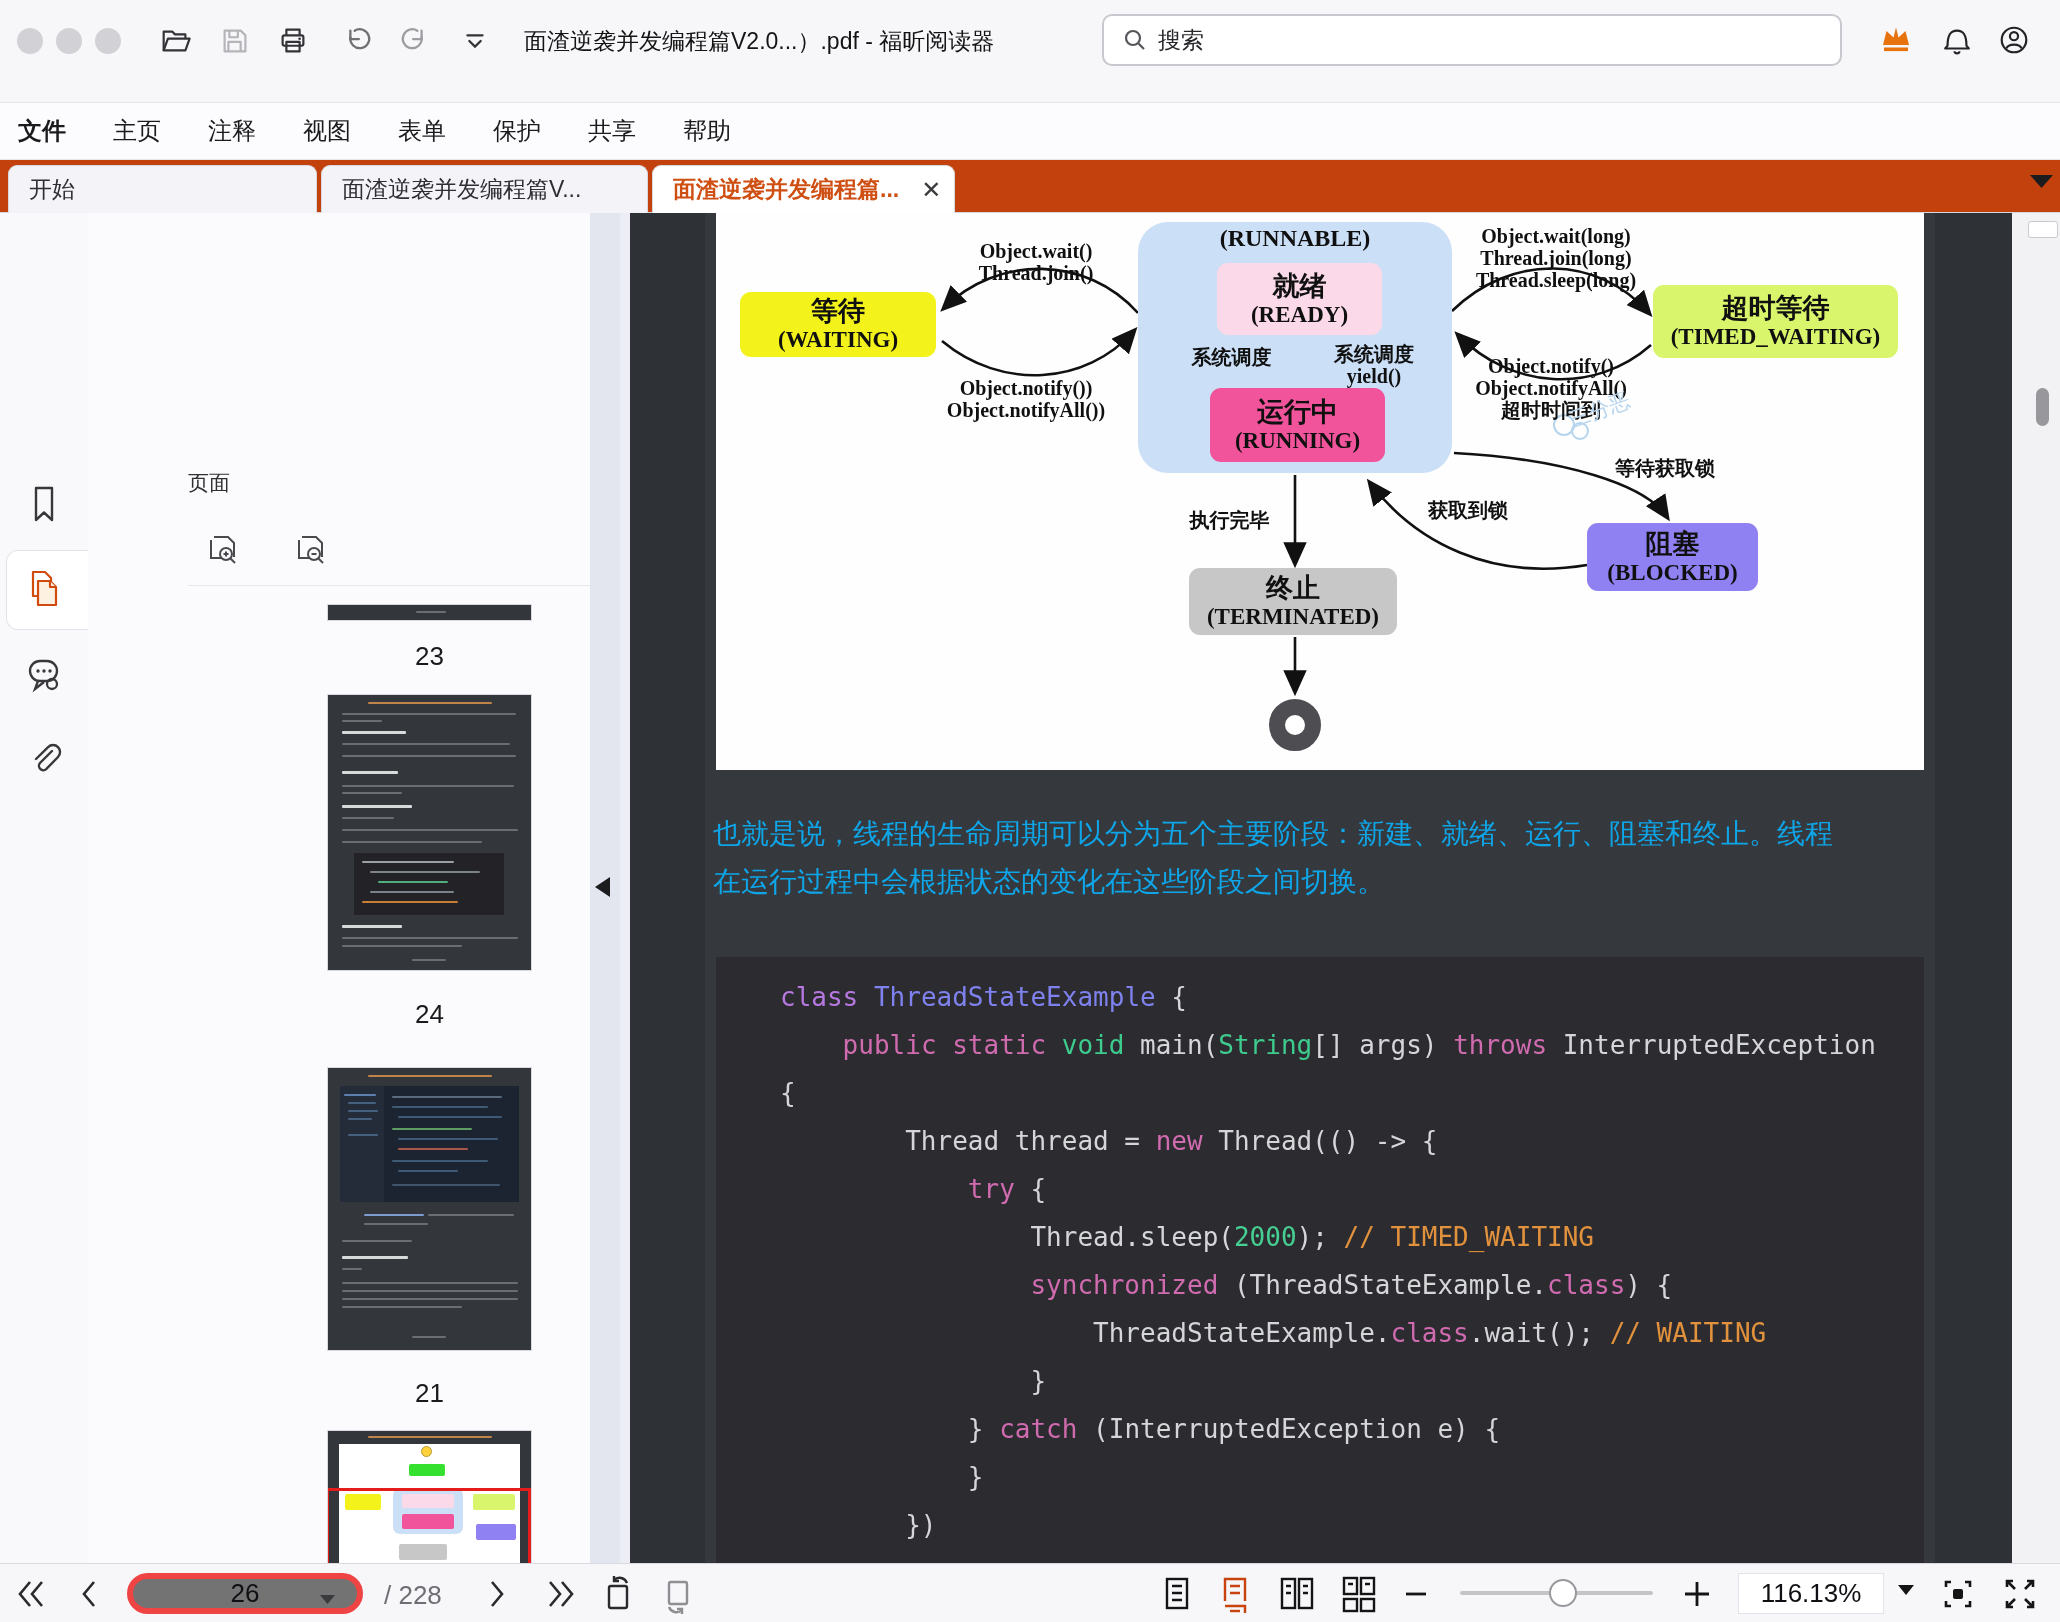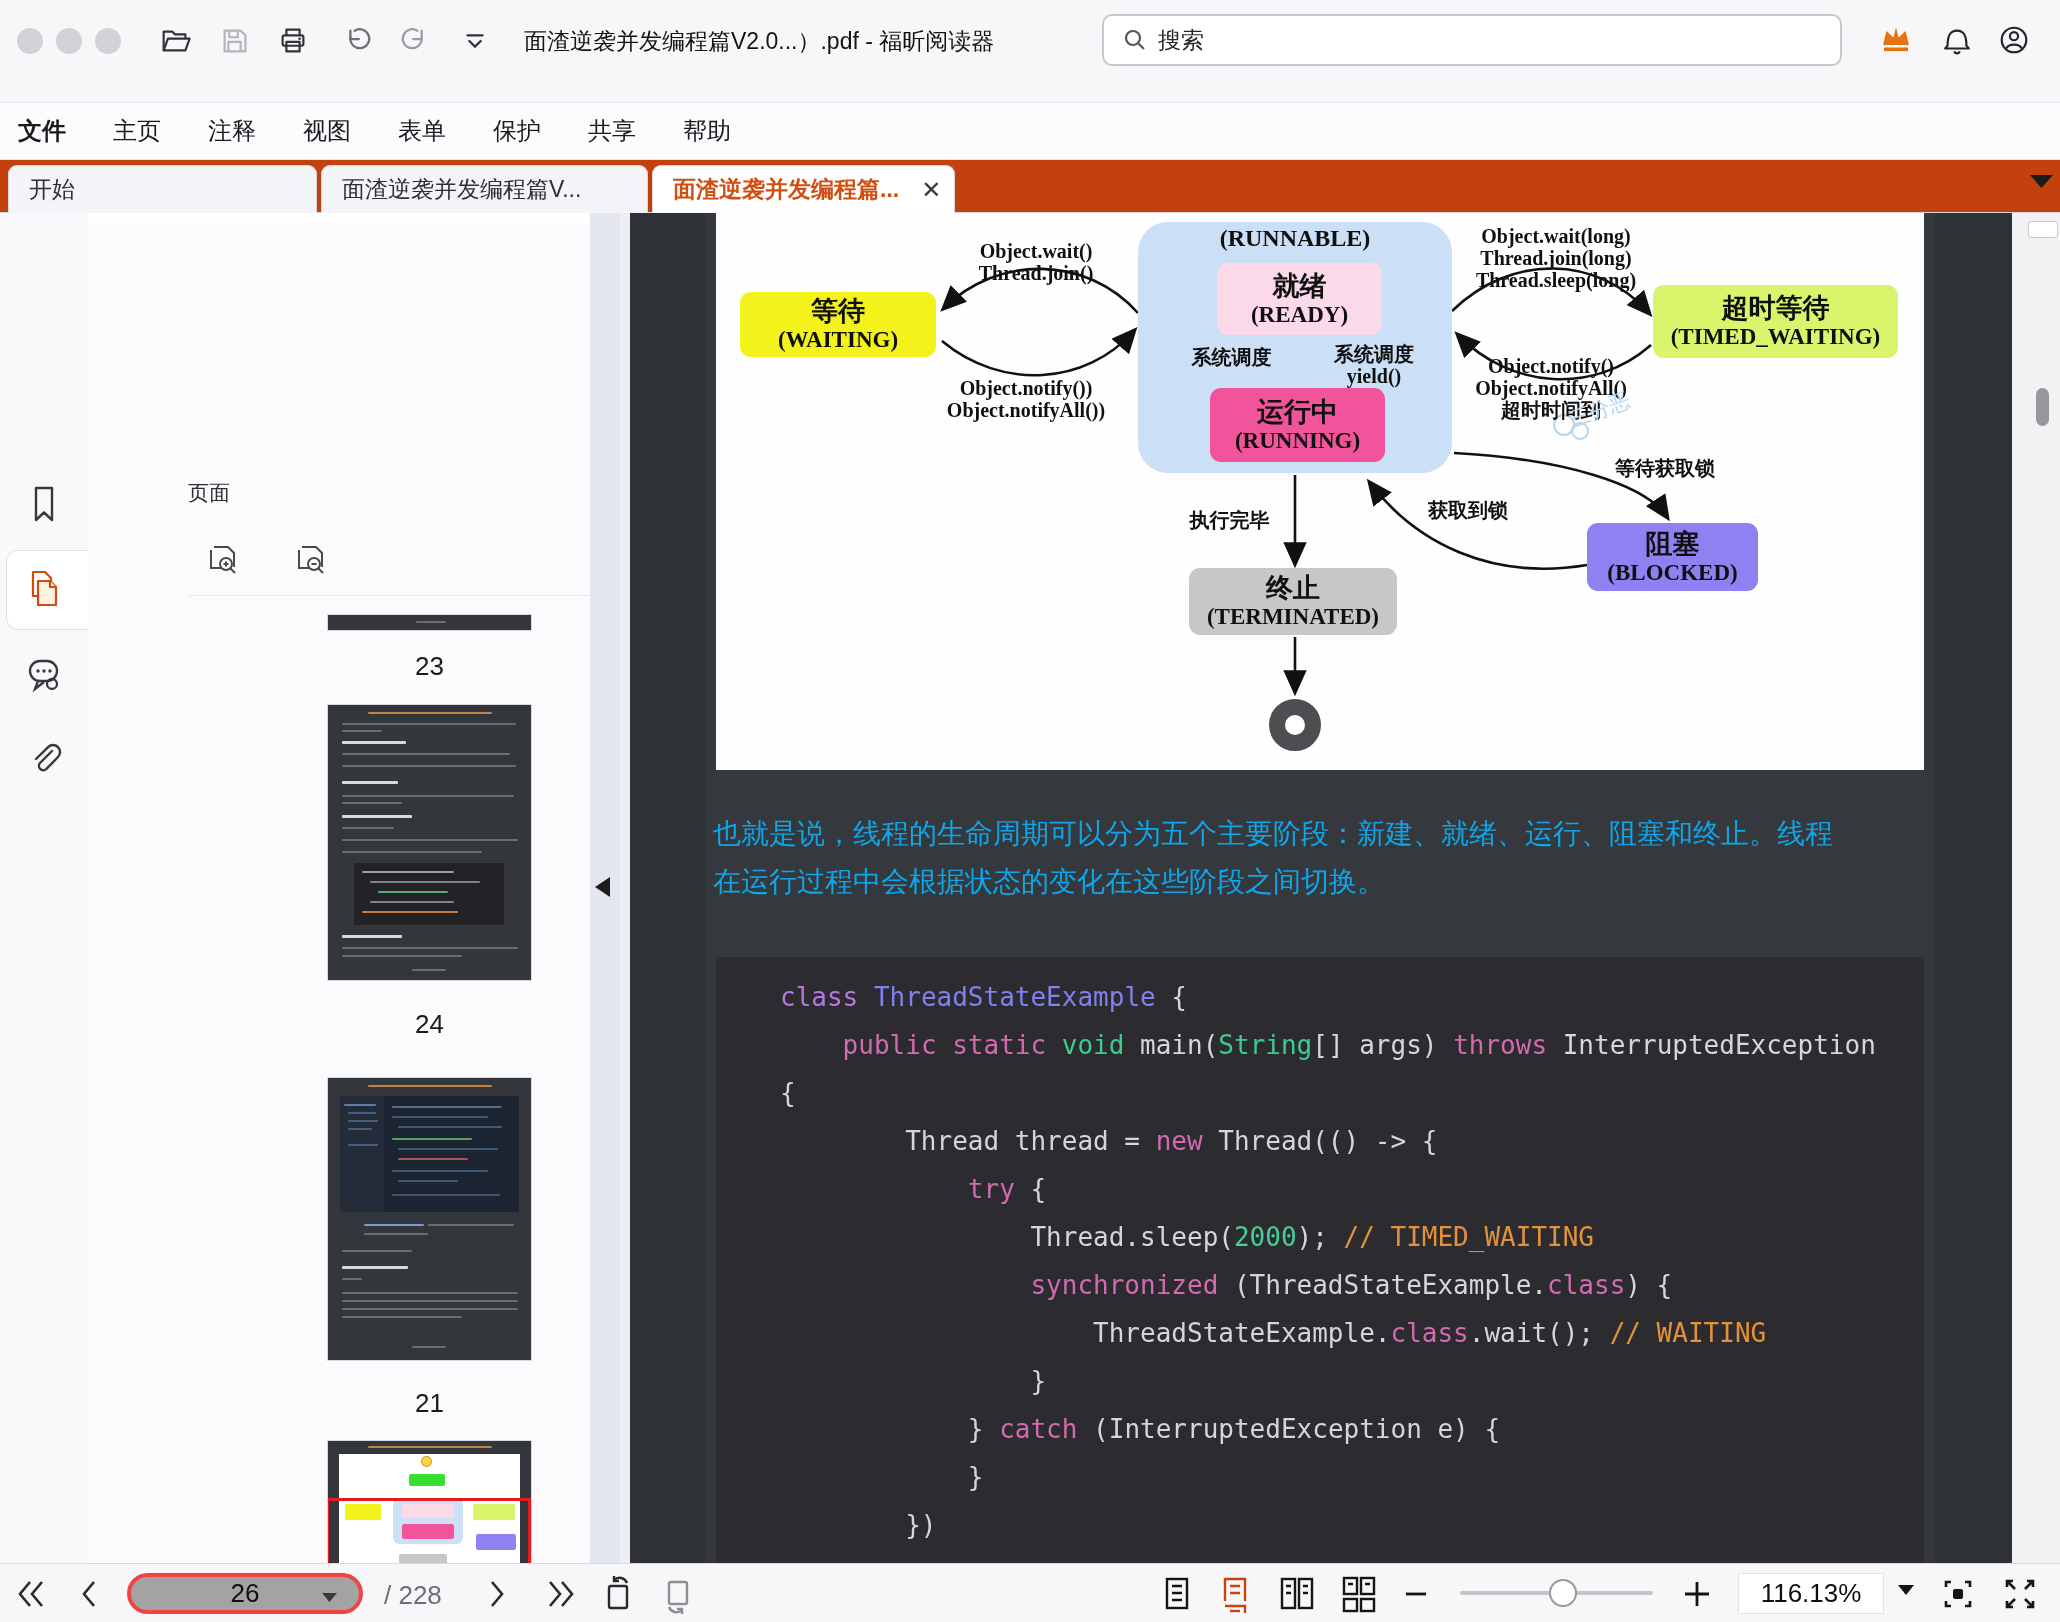--- a/index.html
+++ b/index.html
@@ -22,21 +22,21 @@
   #menubar .mi.first { font-weight:bold; }
 
   
   #tabbar { left:0; top:160px; width:2060px; height:53px; background:#c2410c; border-bottom:1px solid #d6d6dd; }
   .tab { top:5px; height:48px; border:1px solid #d8d8e0; border-bottom:none; border-radius:9px 9px 0 0; background:#f4f4f8; display:flex; align-items:center; padding:0 20px; font-size:23px; color:#2e2e33; white-space:nowrap; overflow:hidden; }
   .tab.active { background:#fff; color:#cf4e12; font-weight:bold; }
   .tab .closex { margin-left:22px; color:#3c3c40; font-weight:normal; font-size:24px; }
 
   
   #iconstrip { left:0; top:213px; width:88px; height:1350px; background:#f9f9fc; }
-  #thumbpanel { left:88px; top:223px; width:502px; height:1350px; background:#fbfbfd; }
+  #thumbpanel { left:88px; top:213px; width:502px; height:1350px; background:#fbfbfd; }
   .notch { left:6px; top:337px; width:84px; height:80px; background:#fff; border:1px solid #e2e2ea; border-right:none; border-radius:12px 0 0 12px; }
   .sideico { left:26px; width:36px; height:40px; }
   #panel-title { left:100px; top:256px; font-size:21px; color:#303034; }
   .thumbzoom { top:320px; width:34px; height:32px; }
   #paneldiv { left:100px; top:372px; width:488px; height:1px; background:#e7e7ee; }
   .thumb { left:240px; width:203px; background:#33373b; box-shadow:0 0 0 1px #d8d8de; overflow:hidden; }
   .pagenum { width:203px; left:240px; text-align:center; font-size:26px; color:#1a1a1a; }
   .mline { position:absolute; height:3px; background:#8e9296; border-radius:1px; }
   .mline.dim { background:#6a6e73; height:2px; }
   .mline.head { background:#c08448; }
@@ -67,21 +67,21 @@
   .tk-cm { color:#e2913c; }
 
   
   #vscroll { left:2012px; top:213px; width:48px; height:1350px; background:#f2f2f5; }
   #scrolltopwidget { left:16px; top:8px; width:30px; height:17px; background:#fff; border:1px solid #c9c9ce; border-radius:3px; }
   #vthumb { left:24px; top:175px; width:13px; height:38px; background:#97979c; border-radius:7px; }
 
   
   #bottombar { left:0; top:1563px; width:2060px; height:59px; background:#f7f7fa; border-top:1px solid #d9d9de; }
   .bico { top:10px; }
-  #pageinput { left:127px; top:9px; width:236px; height:41px; background:#a3a3a3; border:4px solid #ef4444; border-radius:21px; display:flex; align-items:center; justify-content:center; }
+  #pageinput { left:127px; top:9px; width:236px; height:41px; background:#737373; border:6px solid #ef4444; border-radius:21px; display:flex; align-items:center; justify-content:center; }
   #pageinput .pval { font-size:26px; color:#101014; }
   #pagetotal { left:384px; top:16px; font-size:26px; color:#6e6e74; white-space:nowrap; }
   #zoombox { left:1738px; top:9px; width:146px; height:41px; background:#fff; border:1px solid #e2e2e8; display:flex; align-items:center; justify-content:center; font-size:26px; color:#101014; }
   #slidertrack { left:1460px; top:27px; width:193px; height:4px; background:#c3c3c8; border-radius:2px; }
   #sliderhandle { left:1549px; top:15px; width:28px; height:28px; background:#fff; border:2px solid #98989d; border-radius:50%; }
 </style>
 </head>
 <body>
 
 <div id="stage">

